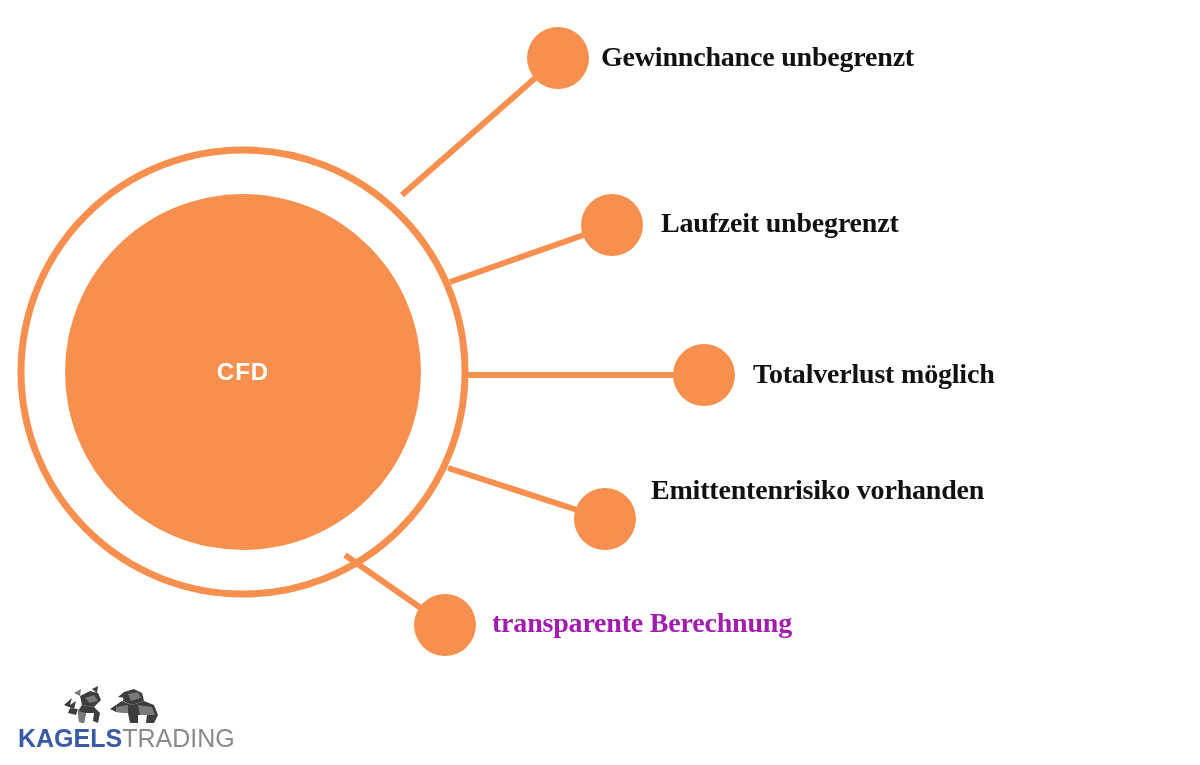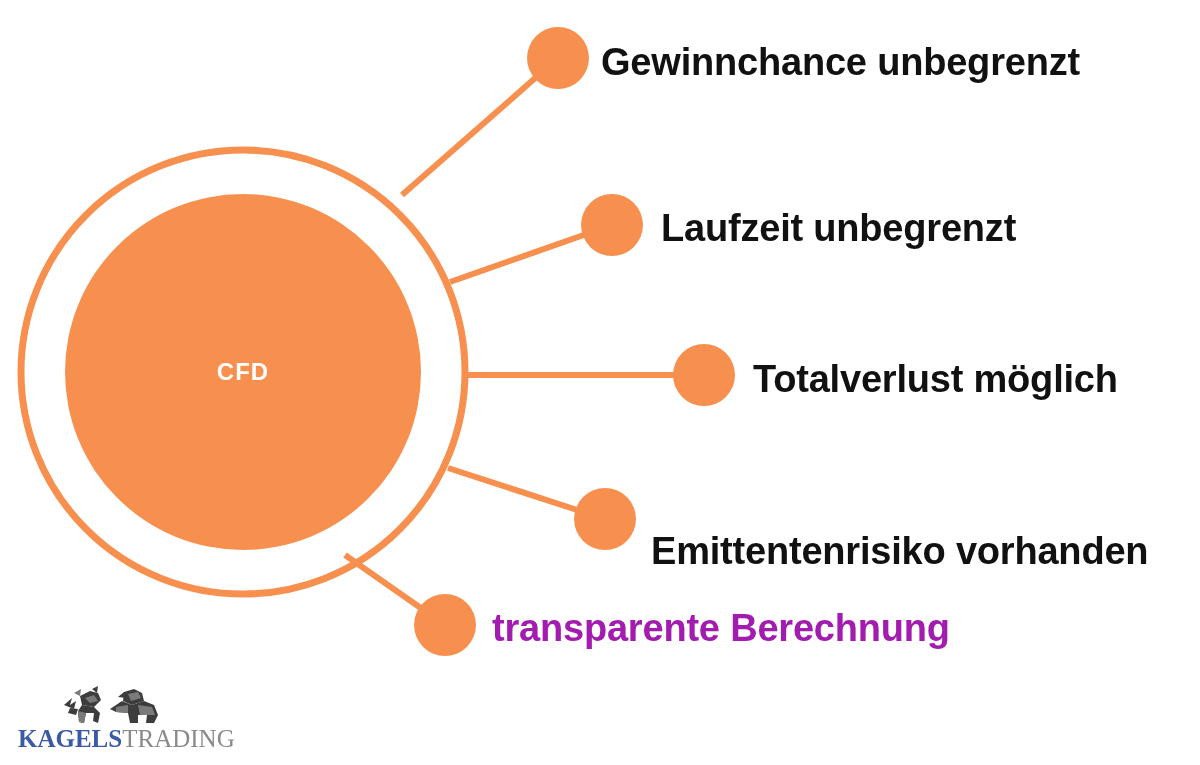--- a/index.html
+++ b/index.html
@@ -19,23 +19,23 @@
   }
   #diagram-svg {
     position: absolute;
     left: 0;
     top: 0;
     width: 1200px;
     height: 765px;
   }
   .node-label {
     position: absolute;
-    font-family: Liberation Sans, sans-serif;
+    font-family: Liberation Serif, serif;
     font-weight: bold;
-    font-size: 38px;
+    font-size: 28px;
     line-height: 1;
     color: #111111;
     letter-spacing: -0.2px;
     white-space: nowrap;
   }
   .hub-label {
     position: absolute;
     font-family: "Liberation Sans", sans-serif;
     font-weight: bold;
     font-size: 24px;
@@ -56,21 +56,21 @@
     position: absolute;
     left: 36px;
     top: 0px;
     width: 120px;
     height: 45px;
   }
   #brand-wordmark {
     position: absolute;
     left: 0px;
     top: 43px;
-    font-family: Liberation Serif, serif;
+    font-family: Liberation Sans, sans-serif;
     font-size: 25px;
     line-height: 1;
     white-space: nowrap;
   }
   #brand-wordmark .brand-a {
     font-weight: bold;
     color: #3b5aa6;
     letter-spacing: 0px;
   }
   #brand-wordmark .brand-b {
@@ -102,21 +102,21 @@
         <circle cx="445" cy="625" r="31" fill="#F7904F"></circle>
       </g>
   </svg>
 
   <div id="hub-text" class="hub-label" style="left: 243px; top: 372px; color: rgb(255, 255, 255);">CFD</div>
 
   <div id="labels">
       <div class="node-label" style="left: 601px; top: 43px; color: rgb(17, 17, 17);">Gewinnchance unbegrenzt</div>
       <div class="node-label" style="left: 661px; top: 209px; color: rgb(17, 17, 17); text-align: center;">Laufzeit unbegrenzt</div>
       <div class="node-label" style="left: 753px; top: 360px; color: rgb(17, 17, 17);">Totalverlust möglich</div>
-      <div class="node-label" style="left: 651px; top: 532px; color: rgb(17, 17, 17);">Emittentenrisiko vorhanden</div>
+      <div class="node-label" style="left: 651px; top: 476px; color: rgb(17, 17, 17);">Emittentenrisiko vorhanden</div>
       <div class="node-label" style="left: 492px; top: 609px; color: #a21caf;">transparente Berechnung</div>
     </div>
 
   <div id="brand-logo">
     <svg id="brand-marks" viewBox="0 0 120 45">
       <g fill="#3d3d3d">
         <path d="M10 22 L18 15 L16 22 L22 18 L20 26 Z"></path>
         <path d="M20 10 L27 6 L26 13 Z" fill="#7a7a7a"></path>
         <path d="M38 6 L44 3 L43 10 Z" fill="#3d3d3d"></path>
         <path d="M26 13 L36 8 L44 10 L47 17 L40 24 L28 22 Z" fill="#3d3d3d"></path>

